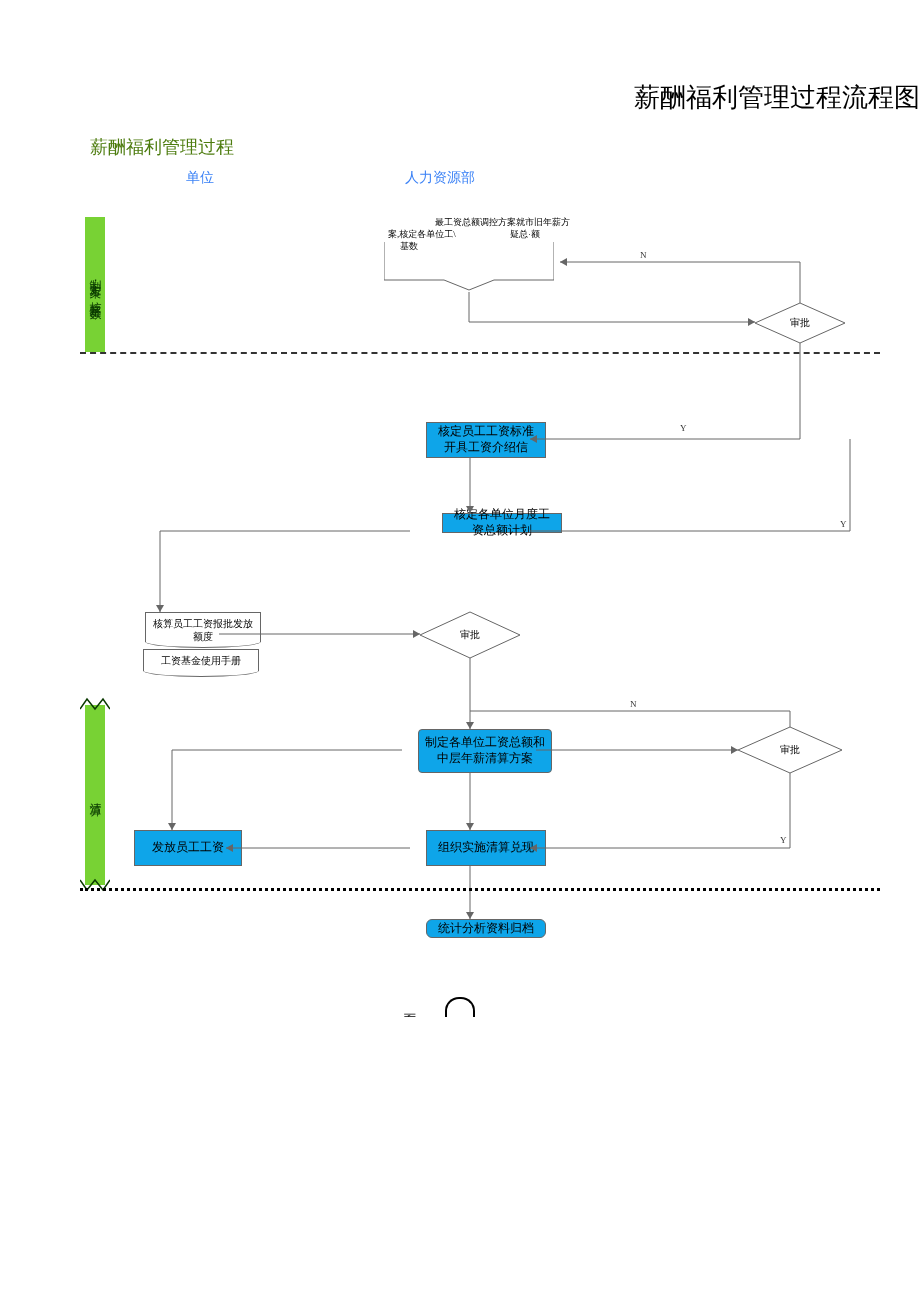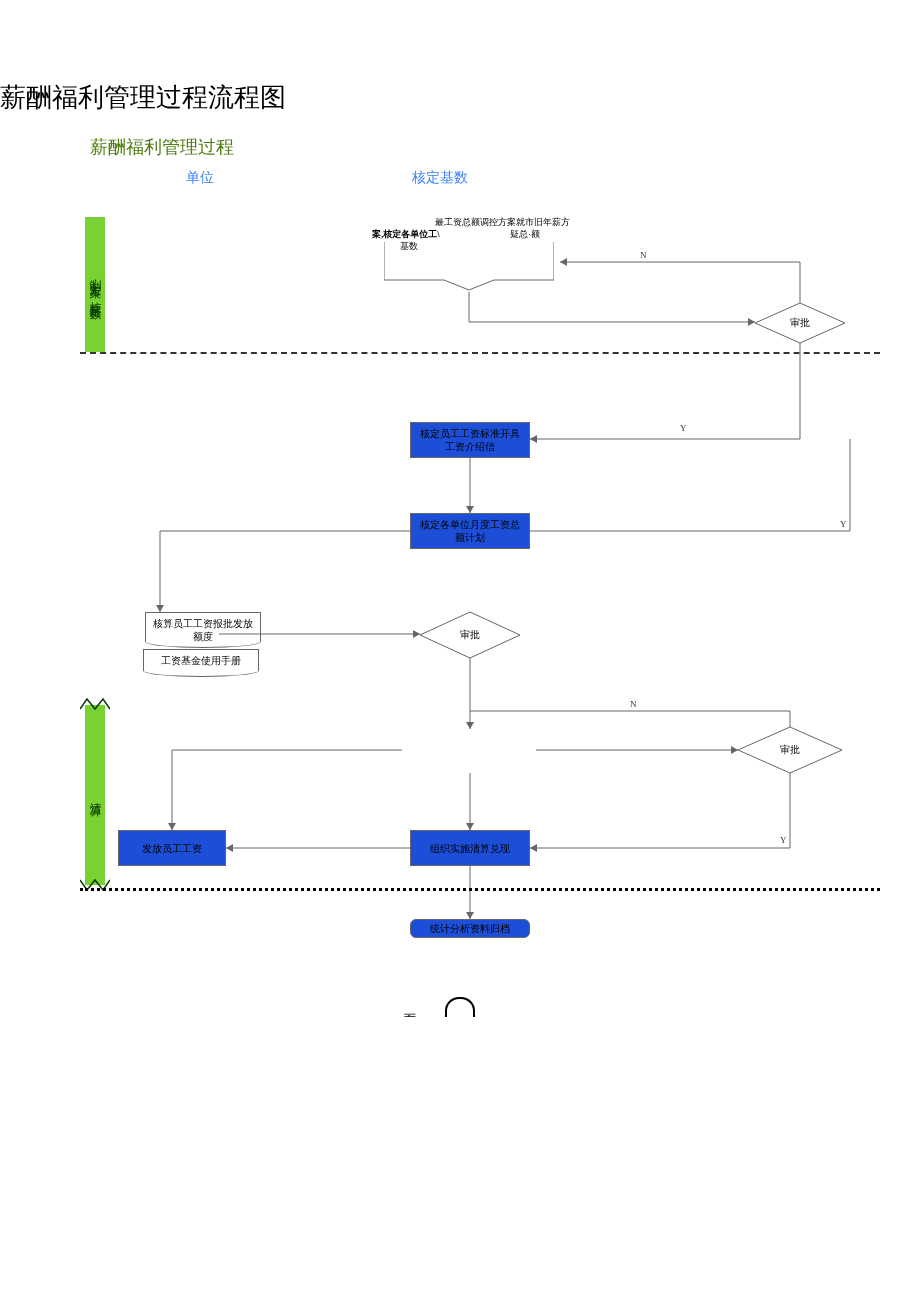--- a/index.html
+++ b/index.html
@@ -7,25 +7,26 @@
     padding: 0;
     background: white;
     font-family: "SimSun", "宋体", serif;
     width: 920px;
   }
   .page {
     width: 920px;
     position: relative;
   }
   .title {
-    text-align: left;
+    text-align: right;
     font-size: 26px;
     padding-top: 80px;
     padding-bottom: 20px;
     font-family: "SimSun", serif;
+    padding-left: 26px;
   }
   .subtitle {
     font-size: 18px;
     color: #4d7c0f;
     padding-left: 90px;
     padding-bottom: 10px;
   }
   .colheaders {
     display: flex;
     width: 800px;
@@ -36,29 +37,30 @@
   }
   .colheaders div { text-align: center; }
   .diagram {
     position: relative;
     width: 920px;
     height: 800px;
   }
   .box {
     position: absolute;
     border: 1px solid #666;
-    background: #1d4ed8;
-    font-size: 10px;
+    background: #0ea5e9;
+    font-size: 12px;
     display: flex;
     align-items: center;
     justify-content: center;
     text-align: center;
     padding: 4px 6px;
     box-sizing: border-box;
     line-height: 1.3;
+    margin-left: 16px;
   }
   .doc {
     position: absolute;
     border: 1px solid #666;
     border-bottom: none;
     background: white;
     font-size: 10px;
     text-align: center;
     padding: 4px 6px 10px 6px;
     box-sizing: border-box;
@@ -130,40 +132,40 @@
 </style>
 </head>
 <body>
 
 <div class="page">
   <div class="title">薪酬福利管理过程流程图</div>
   <div class="subtitle">薪酬福利管理过程</div>
 
   <div class="colheaders">
     <div style="width:200px;">单位</div>
-    <div style="width:280px;">核定基数</div>
+    <div style="width:280px;">人力资源部</div>
   </div>
 
   <div class="diagram">
 
     <div class="greenlabel" style="left:85px; top:0; width:20px; height:135px;">制定方案，核定基数</div>
 
     <div class="greenlabel" style="left:85px; top:488px; width:20px; height:180px;">清算</div>
     <svg style="position:absolute; left:80px; top:480px;" width="30" height="14">
       <polyline points="0,12 7,2 15,12 23,2 30,12" fill="none" stroke="#0a3a00" stroke-width="1.5"></polyline>
     </svg>
     <svg style="position:absolute; left:80px; top:661px;" width="30" height="14">
       <polyline points="0,2 7,12 15,2 23,12 30,2" fill="none" stroke="#0a3a00" stroke-width="1.5"></polyline>
     </svg>
 
     <svg style="position:absolute; left:384px; top:25px;" width="170" height="50">
       <polyline points="0,0 0,38 60,38 85,48 110,38 170,38 170,0" fill="none" stroke="#666" stroke-width="1"></polyline>
     </svg>
     <div class="smalltext" style="left:405px; top:0px; width:165px;text-align:right;">最工资总额调控方案就市旧年薪方</div>
-    <div class="smalltext" style="left:372px; top:12px; width:90px;font-weight:bold;">案,核定各单位工\</div>
+    <div class="smalltext" style="left:388px; top:12px; width:90px;">案,核定各单位工\</div>
     <div class="smalltext" style="left:510px; top:12px;">疑总·额</div>
     <div class="smalltext" style="left:390px; top:24px;margin-left:10px;">基数</div>
 
     <div class="diamond" style="left:755px; top:86px; width:90px; height:40px;">
       <svg viewBox="0 0 90 40">
           <polygon points="45,0 90,20 45,40 0,20" fill="white" stroke="#666" stroke-width="1"></polygon>
         </svg>
       <div class="diamond-label">审批</div>
     </div>
 
@@ -177,32 +179,33 @@
       <line x1="800" y1="86" x2="800" y2="45" stroke="#666" stroke-width="1"></line>
       <line x1="800" y1="45" x2="560" y2="45" stroke="#666" stroke-width="1"></line>
       <polygon points="560,45 567,41 567,49" fill="#666"></polygon>
     </svg>
     <div class="edge-label" style="left:640px; top:33px;">N</div>
 
     <div class="dashline" style="top:135px;"></div>
 
     <div class="box" style="left:410px; top:205px; width:120px; height:36px;">核定员工工资标准开具工资介绍信</div>
 
-    <div class="box" style="left:410px; top:296px; width:120px; height:36px;">核定各单位月度工资总额计划</div>
+    <div class="box" style="left:426px; top:296px; width:120px; height:20px;">核定各单位月度工资总额计划</div>
 
     <div class="doc" style="left:103px; top:395px; width:116px; height:30px;margin-left:42px;">核算员工工资报批发放额度</div>
     <div class="doc" style="left:103px; top:432px; width:116px; height:22px;margin-left:40px;">工资基金使用手册</div>
 
     <div class="diamond" style="left:420px; top:395px; width:100px; height:46px;">
       <svg viewBox="0 0 100 46">
           <polygon points="50,0 100,23 50,46 0,23" fill="white" stroke="#666" stroke-width="1"></polygon>
         </svg>
       <div class="diamond-label">审批</div>
     </div>
 
+    <div class="box" style="left:402px; top:512px; width:134px; height:44px; border-radius:4px;">制定各单位工资总额和中层年薪清算方案</div>
 
     <div class="diamond" style="left:738px; top:510px; width:104px; height:46px;">
       <svg viewBox="0 0 104 46">
           <polygon points="52,0 104,23 52,46 0,23" fill="white" stroke="#666" stroke-width="1"></polygon>
         </svg>
       <div class="diamond-label">审批</div>
     </div>
 
     <div class="box" style="left:118px; top:613px; width:108px; height:36px;">发放员工工资</div>
 

